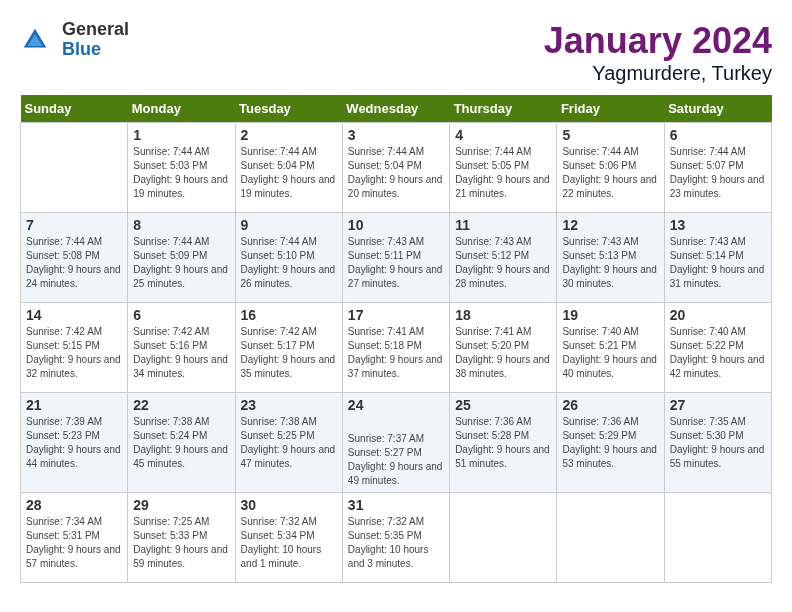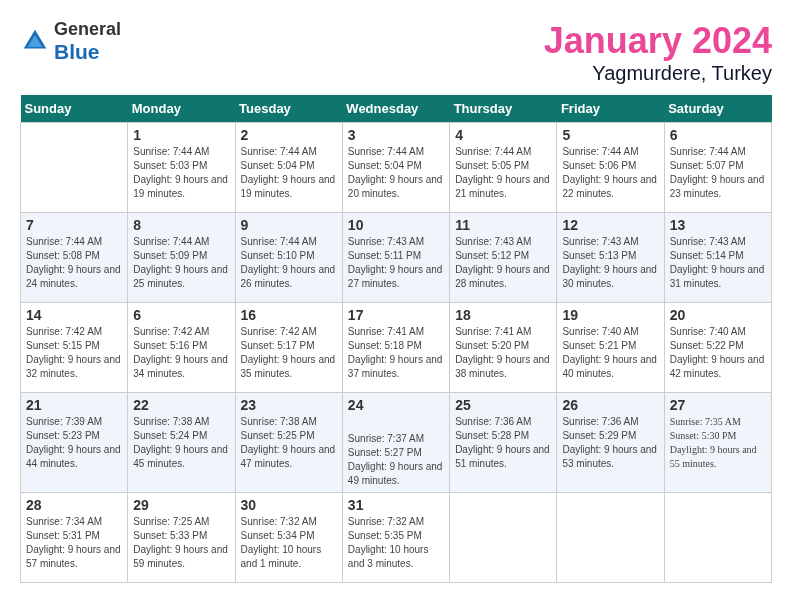--- a/index.html
+++ b/index.html
@@ -12,60 +12,60 @@
     }
     .header {
       display: flex;
       justify-content: space-between;
       align-items: flex-start;
       margin-bottom: 10px;
     }
     .logo {
       display: flex;
       align-items: center;
-      gap: 4px;
+      gap: 12px;
     }
     .logo-text {
       display: flex;
       flex-direction: column;
       line-height: 1.1;
     }
     .logo-general {
       font-size: 18px;
       font-weight: bold;
       color: #333;
     }
     .logo-blue {
-      font-size: 21px;
+      font-size: 18px;
       font-weight: bold;
       color: #1a6bb5;
     }
     .logo-icon {
       width: 30px;
       height: 30px;
     }
     .title-block {
       text-align: right;
     }
     .month-title {
       font-size: 36px;
       font-weight: bold;
-      color: #ec4899;
+      color: #701a75;
     }
     .location-title {
       font-size: 20px;
       color: #0f172a;
     }
     table {
       width: 100%;
       border-collapse: collapse;
       table-layout: fixed;
     }
     th {
-      background-color: #0f766e;
+      background-color: #4d7c0f;
       color: white;
       padding: 6px 4px;
       font-size: 13px;
       font-weight: bold;
       text-align: left;
     }
     td {
       border: 1px solid #ccc;
       vertical-align: top;
       padding: 4px 5px;
@@ -286,21 +286,21 @@
 Daylight: 9 hours and 51 minutes.</div>
         </td>
         <td>
           <div class="day-number">26</div>
           <div class="day-info" style="white-space: pre-line;">Sunrise: 7:36 AM
 Sunset: 5:29 PM
 Daylight: 9 hours and 53 minutes.</div>
         </td>
         <td>
           <div class="day-number">27</div>
-          <div class="day-info" style="white-space: pre-line; font-family: Liberation Serif, serif;">Sunrise: 7:35 AM
+          <div class="day-info" style="white-space: pre-line;">Sunrise: 7:35 AM
 Sunset: 5:30 PM
 Daylight: 9 hours and 55 minutes.</div>
         </td>
       </tr>
       <tr>
         <td>
           <div class="day-number">28</div>
           <div class="day-info" style="white-space: pre-line;">Sunrise: 7:34 AM
 Sunset: 5:31 PM
 Daylight: 9 hours and 57 minutes.</div>

